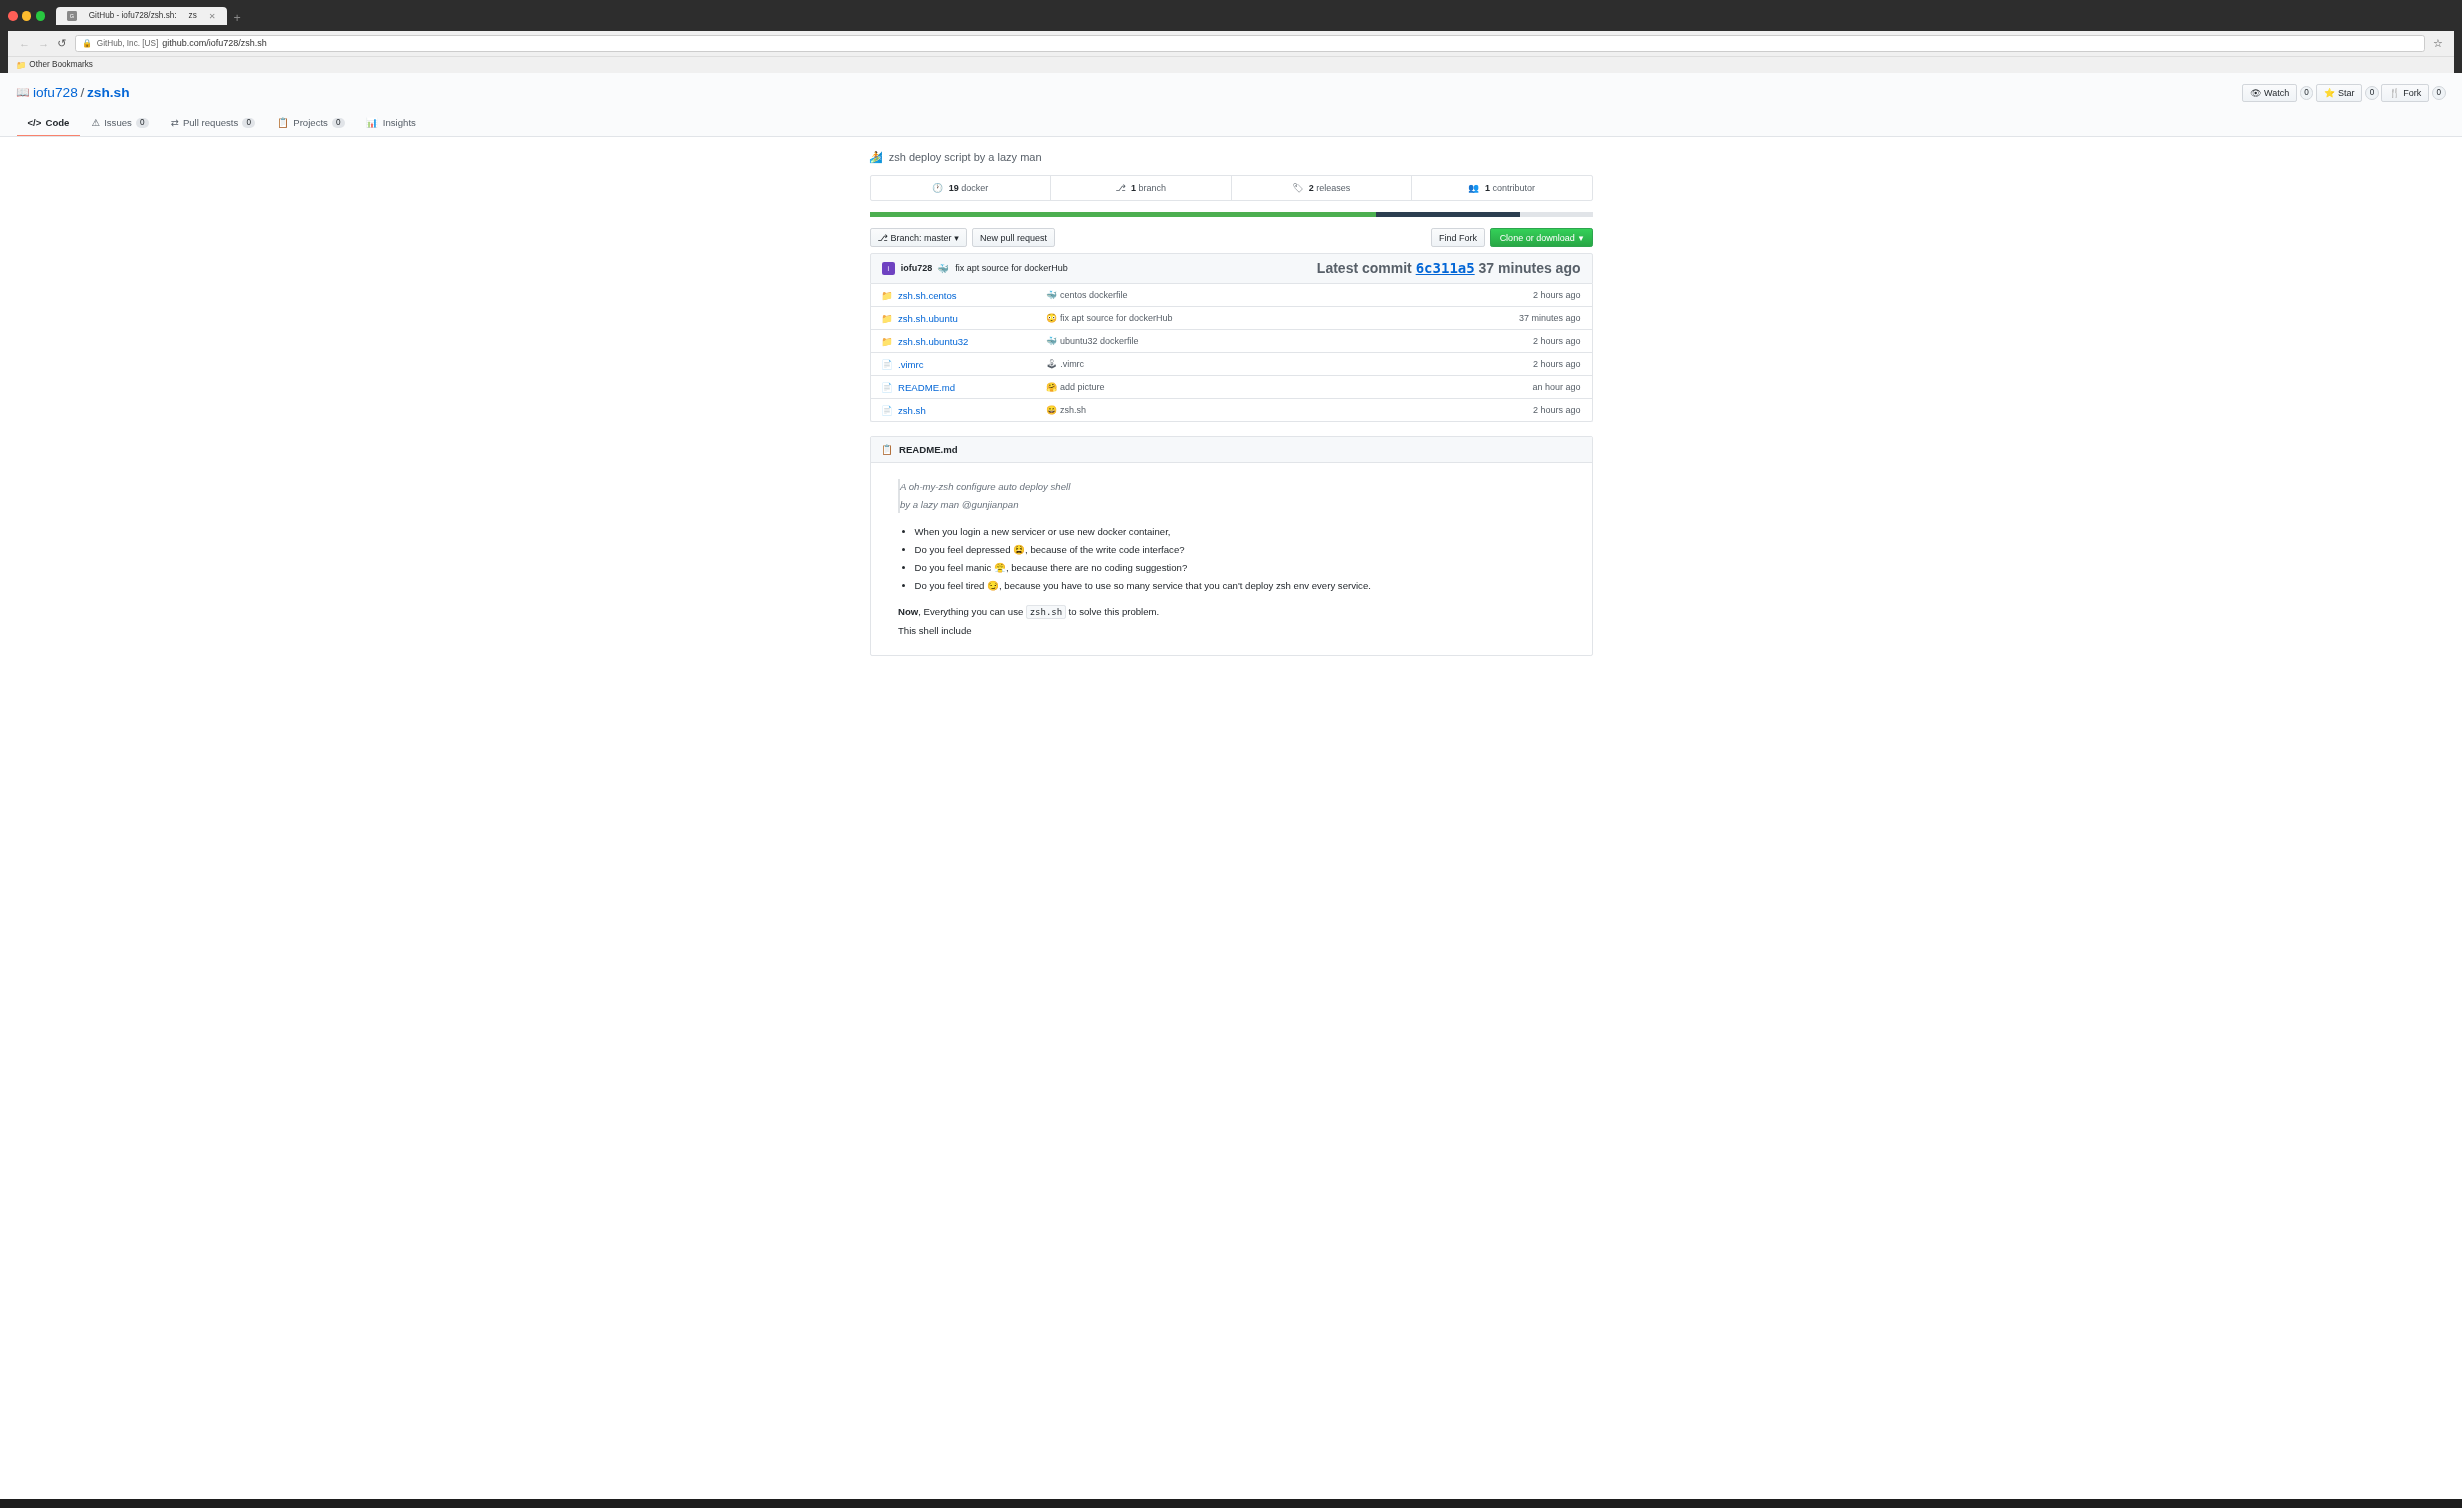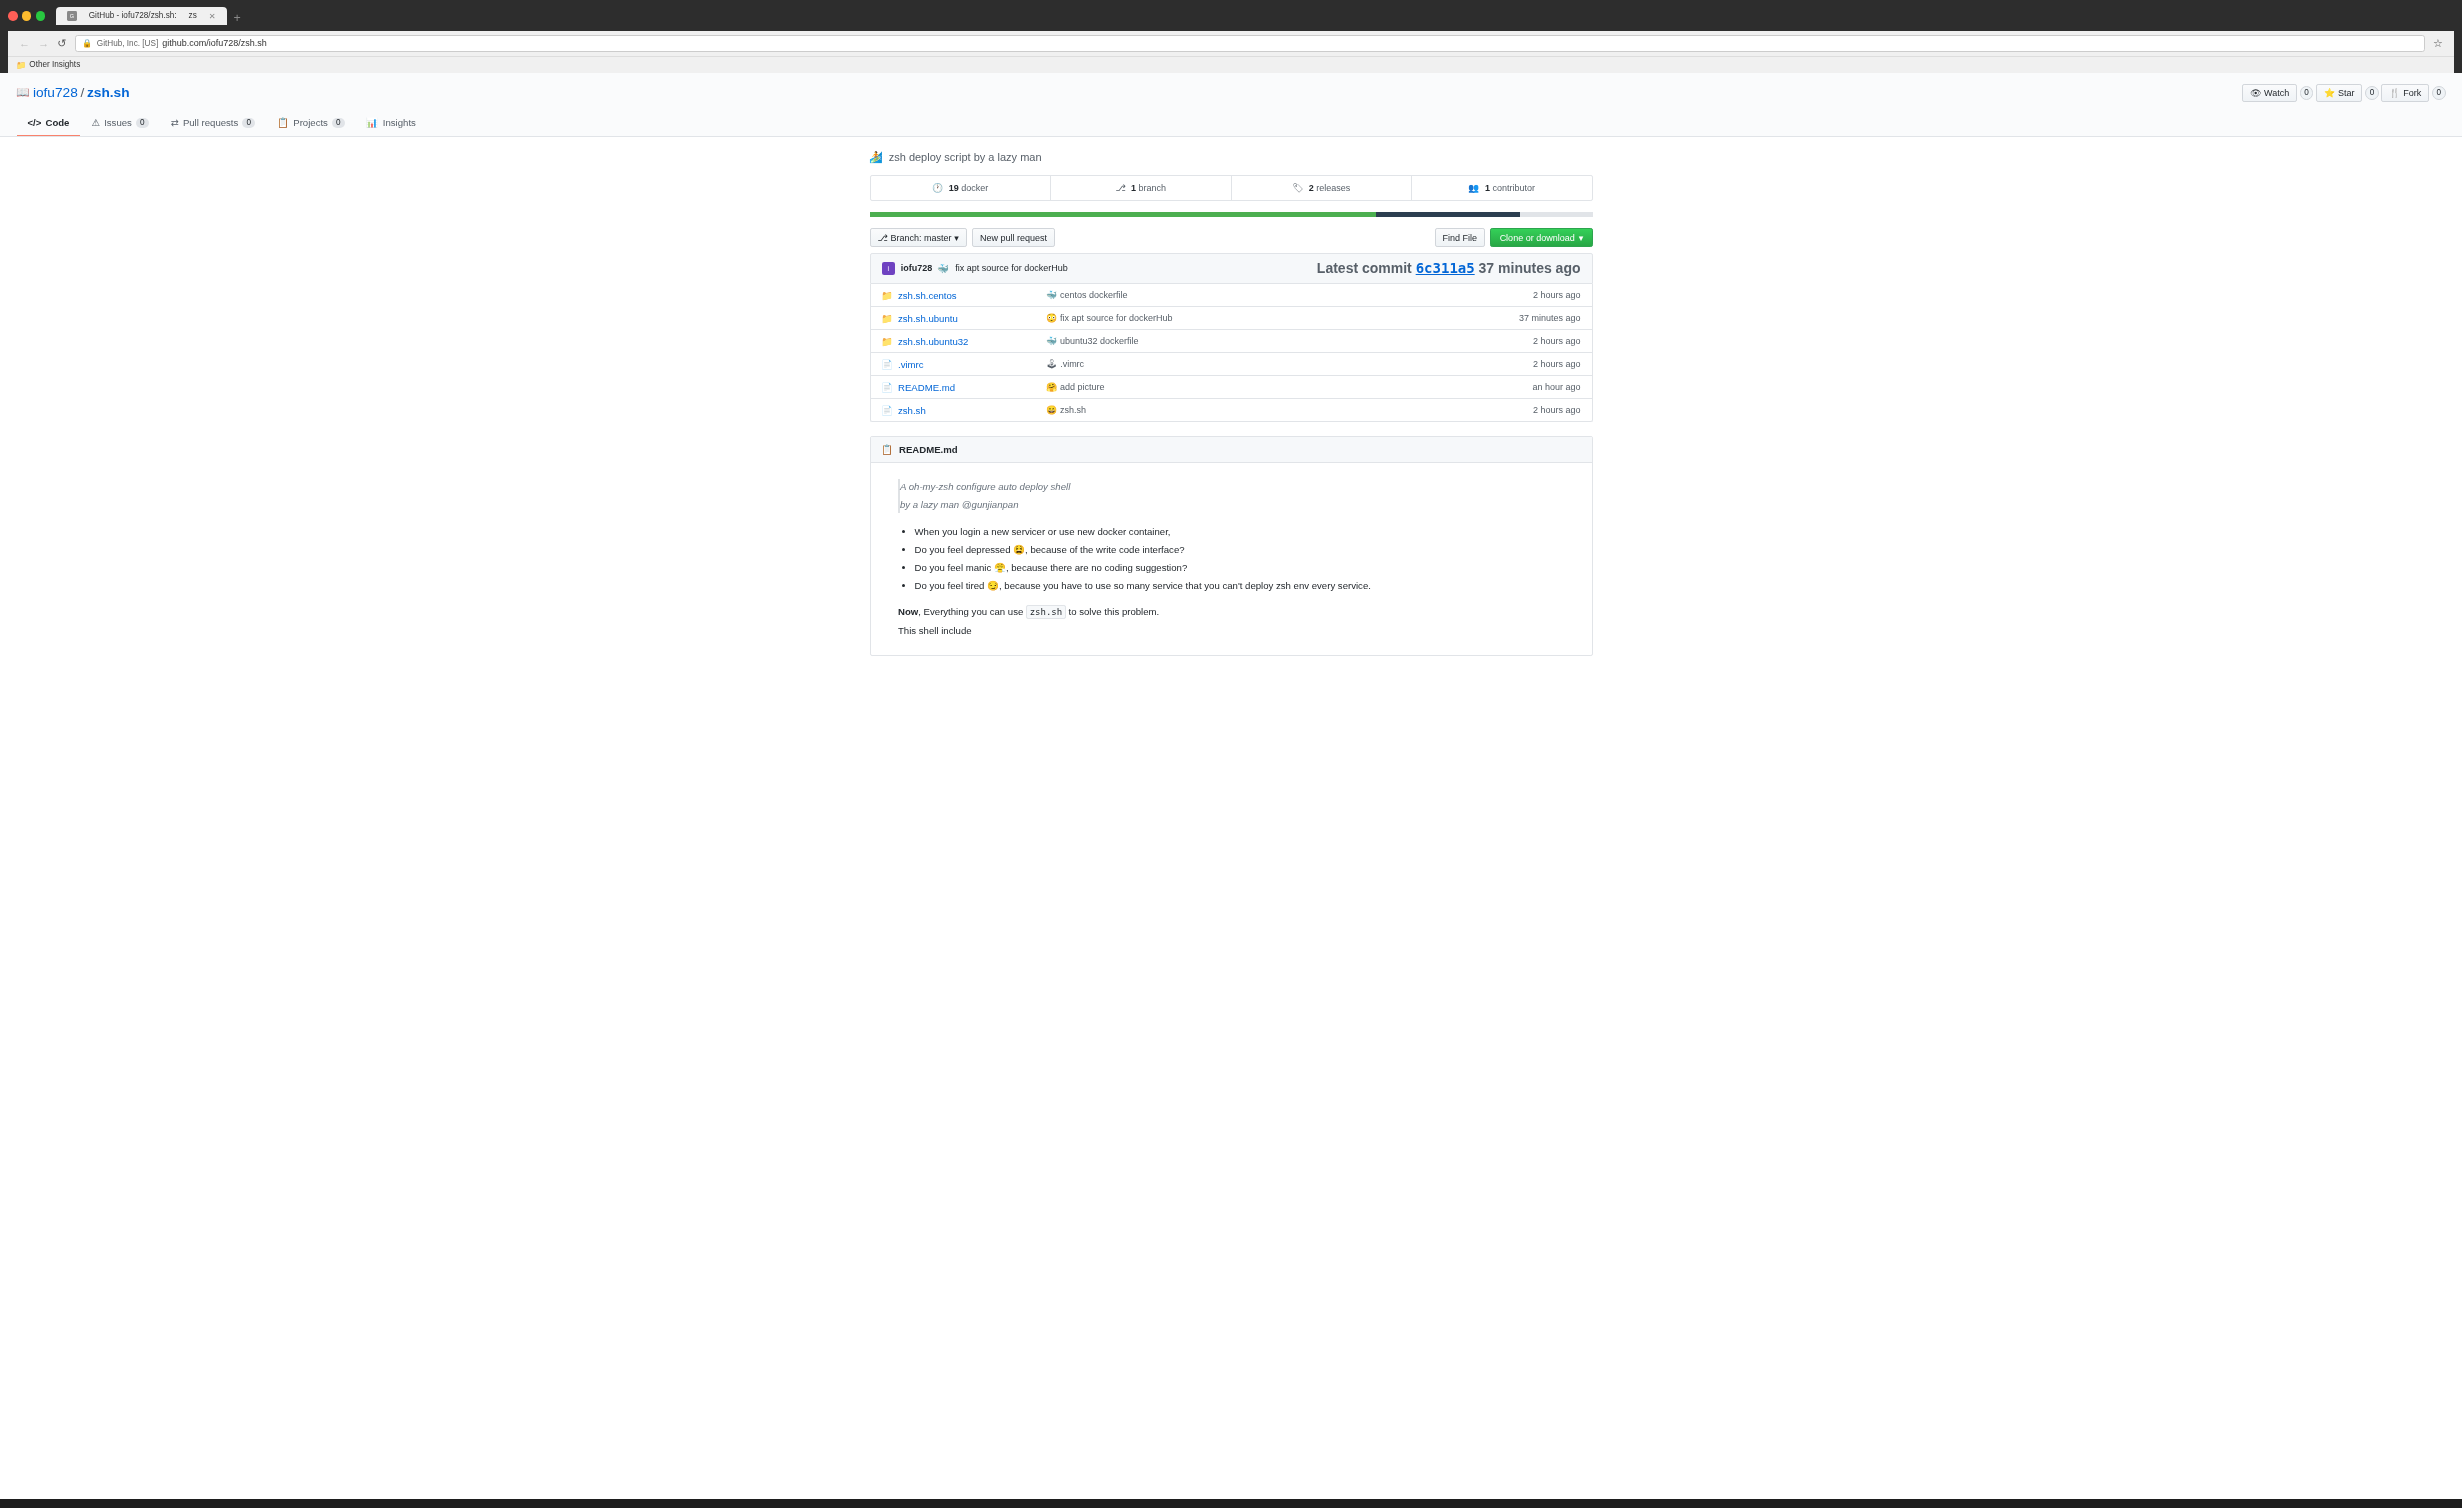--- a/index.html
+++ b/index.html
@@ -482,21 +482,21 @@
       <span class="url">github.com/iofu728/zsh.sh</span>
     </div>
     <div class="toolbar-right">
       <button class="toolbar-btn">☆</button>
     </div>
   </div>
 
   <div class="bookmarks-bar">
     <div class="bookmark-item">
       <span>📁</span>
-      <span>Other Insights</span>
+      <span>Other Bookmarks</span>
     </div>
   </div>
 </div>
 
 <div class="page-content">
 
   <div class="repo-header">
     <div class="repo-title-row">
       <div class="repo-title">
         <span class="book-icon">📖</span>
@@ -588,21 +588,21 @@
     <div class="file-toolbar">
       <div class="file-toolbar-left">
         <div class="branch-selector">
           <span>⎇</span>
           <span>Branch: master</span>
           <span>▾</span>
         </div>
         <button class="find-file-btn">New pull request</button>
       </div>
       <div class="file-toolbar-right">
-        <button class="find-file-btn">Find File</button>
+        <button class="find-file-btn">Find Fork</button>
         <button class="clone-btn">
           <span>Clone or download</span>
           <span>▾</span>
         </button>
       </div>
     </div>
 
     <div class="commit-row">
       <div class="commit-row-left">
         <div class="avatar">

